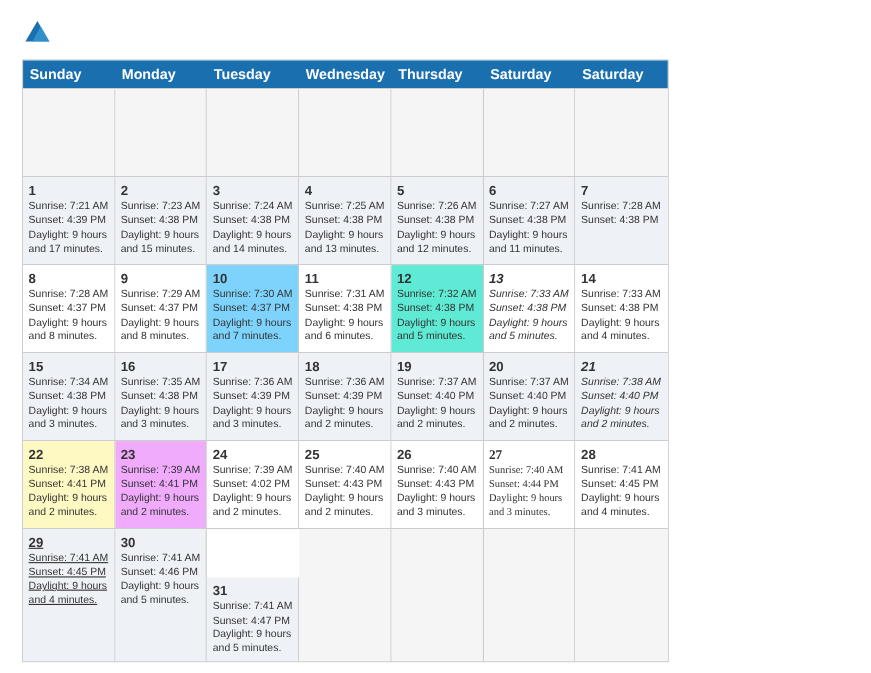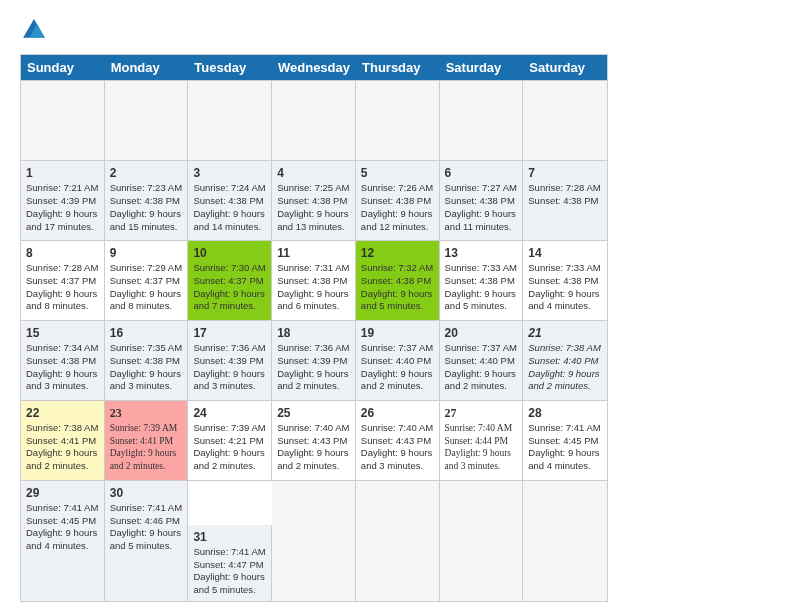--- a/index.html
+++ b/index.html
@@ -156,46 +156,46 @@
           <div class="cal-cell" style="background: rgb(238, 242, 247);"><span class="day-num">2</span><span>Sunrise: 7:23 AM</span><br><span>Sunset: 4:38 PM</span><br><span>Daylight: 9 hours and 15 minutes.</span></div>
           <div class="cal-cell" style="background: rgb(238, 242, 247);"><span class="day-num">3</span><span>Sunrise: 7:24 AM</span><br><span>Sunset: 4:38 PM</span><br><span>Daylight: 9 hours and 14 minutes.</span></div>
           <div class="cal-cell" style="background: rgb(238, 242, 247);"><span class="day-num">4</span><span>Sunrise: 7:25 AM</span><br><span>Sunset: 4:38 PM</span><br><span>Daylight: 9 hours and 13 minutes.</span></div>
           <div class="cal-cell" style="background: rgb(238, 242, 247);"><span class="day-num">5</span><span>Sunrise: 7:26 AM</span><br><span>Sunset: 4:38 PM</span><br><span>Daylight: 9 hours and 12 minutes.</span></div>
           <div class="cal-cell" style="background: rgb(238, 242, 247);"><span class="day-num">6</span><span>Sunrise: 7:27 AM</span><br><span>Sunset: 4:38 PM</span><br><span>Daylight: 9 hours and 11 minutes.</span></div>
           <div class="cal-cell" style="background: rgb(238, 242, 247);"><span class="day-num">7</span><span>Sunrise: 7:28 AM</span><br><span>Sunset: 4:38 PM</span><br></div>
         </div>
         <div class="cal-week">
           <div class="cal-cell" style="background: rgb(255, 255, 255);"><span class="day-num">8</span><span>Sunrise: 7:28 AM</span><br><span>Sunset: 4:37 PM</span><br><span>Daylight: 9 hours and 8 minutes.</span></div>
           <div class="cal-cell" style="background: rgb(255, 255, 255);"><span class="day-num">9</span><span>Sunrise: 7:29 AM</span><br><span>Sunset: 4:37 PM</span><br><span>Daylight: 9 hours and 8 minutes.</span></div>
-          <div class="cal-cell" style="background: #84cc16;"><span class="day-num">10</span><span>Sunrise: 7:30 AM</span><br><span>Sunset: 4:37 PM</span><br><span>Daylight: 9 hours and 7 minutes.</span></div>
+          <div class="cal-cell" style="background: #7dd3fc;"><span class="day-num">10</span><span>Sunrise: 7:30 AM</span><br><span>Sunset: 4:37 PM</span><br><span>Daylight: 9 hours and 7 minutes.</span></div>
           <div class="cal-cell" style="background: rgb(255, 255, 255);"><span class="day-num">11</span><span>Sunrise: 7:31 AM</span><br><span>Sunset: 4:38 PM</span><br><span>Daylight: 9 hours and 6 minutes.</span></div>
-          <div class="cal-cell" style="background: #84cc16;"><span class="day-num">12</span><span>Sunrise: 7:32 AM</span><br><span>Sunset: 4:38 PM</span><br><span>Daylight: 9 hours and 5 minutes.</span></div>
-          <div class="cal-cell" style="background: rgb(255, 255, 255);"><span class="day-num">13</span><span>Sunrise: 7:33 AM</span><br><span>Sunset: 4:38 PM</span><br><span>Daylight: 9 hours and 5 minutes.</span></div>
+          <div class="cal-cell" style="background: #5eead4;"><span class="day-num">12</span><span>Sunrise: 7:32 AM</span><br><span>Sunset: 4:38 PM</span><br><span>Daylight: 9 hours and 5 minutes.</span></div>
+          <div class="cal-cell" style="background: rgb(255, 255, 255); font-style: italic;"><span class="day-num">13</span><span>Sunrise: 7:33 AM</span><br><span>Sunset: 4:38 PM</span><br><span>Daylight: 9 hours and 5 minutes.</span></div>
           <div class="cal-cell" style="background: rgb(255, 255, 255);"><span class="day-num">14</span><span>Sunrise: 7:33 AM</span><br><span>Sunset: 4:38 PM</span><br><span>Daylight: 9 hours and 4 minutes.</span></div>
         </div>
         <div class="cal-week">
           <div class="cal-cell" style="background: rgb(238, 242, 247);"><span class="day-num">15</span><span>Sunrise: 7:34 AM</span><br><span>Sunset: 4:38 PM</span><br><span>Daylight: 9 hours and 3 minutes.</span></div>
           <div class="cal-cell" style="background: rgb(238, 242, 247);"><span class="day-num">16</span><span>Sunrise: 7:35 AM</span><br><span>Sunset: 4:38 PM</span><br><span>Daylight: 9 hours and 3 minutes.</span></div>
           <div class="cal-cell" style="background: rgb(238, 242, 247);"><span class="day-num">17</span><span>Sunrise: 7:36 AM</span><br><span>Sunset: 4:39 PM</span><br><span>Daylight: 9 hours and 3 minutes.</span></div>
           <div class="cal-cell" style="background: rgb(238, 242, 247);"><span class="day-num">18</span><span>Sunrise: 7:36 AM</span><br><span>Sunset: 4:39 PM</span><br><span>Daylight: 9 hours and 2 minutes.</span></div>
           <div class="cal-cell" style="background: rgb(238, 242, 247);"><span class="day-num">19</span><span>Sunrise: 7:37 AM</span><br><span>Sunset: 4:40 PM</span><br><span>Daylight: 9 hours and 2 minutes.</span></div>
           <div class="cal-cell" style="background: rgb(238, 242, 247);"><span class="day-num">20</span><span>Sunrise: 7:37 AM</span><br><span>Sunset: 4:40 PM</span><br><span>Daylight: 9 hours and 2 minutes.</span></div>
           <div class="cal-cell" style="background: rgb(238, 242, 247); font-style: italic;"><span class="day-num">21</span><span>Sunrise: 7:38 AM</span><br><span>Sunset: 4:40 PM</span><br><span>Daylight: 9 hours and 2 minutes.</span></div>
         </div>
         <div class="cal-week">
           <div class="cal-cell" style="background: #fef9c3;"><span class="day-num">22</span><span>Sunrise: 7:38 AM</span><br><span>Sunset: 4:41 PM</span><br><span>Daylight: 9 hours and 2 minutes.</span></div>
-          <div class="cal-cell" style="background: #fca5a5; font-family: Liberation Serif, serif;"><span class="day-num">23</span><span>Sunrise: 7:39 AM</span><br><span>Sunset: 4:41 PM</span><br><span>Daylight: 9 hours and 2 minutes.</span></div>
-          <div class="cal-cell" style="background: rgb(255, 255, 255);"><span class="day-num">24</span><span>Sunrise: 7:39 AM</span><br><span>Sunset: 4:21 PM</span><br><span>Daylight: 9 hours and 2 minutes.</span></div>
+          <div class="cal-cell" style="background: #f0abfc;"><span class="day-num">23</span><span>Sunrise: 7:39 AM</span><br><span>Sunset: 4:41 PM</span><br><span>Daylight: 9 hours and 2 minutes.</span></div>
+          <div class="cal-cell" style="background: rgb(255, 255, 255);"><span class="day-num">24</span><span>Sunrise: 7:39 AM</span><br><span>Sunset: 4:02 PM</span><br><span>Daylight: 9 hours and 2 minutes.</span></div>
           <div class="cal-cell" style="background: rgb(255, 255, 255);"><span class="day-num">25</span><span>Sunrise: 7:40 AM</span><br><span>Sunset: 4:43 PM</span><br><span>Daylight: 9 hours and 2 minutes.</span></div>
           <div class="cal-cell" style="background: rgb(255, 255, 255);"><span class="day-num">26</span><span>Sunrise: 7:40 AM</span><br><span>Sunset: 4:43 PM</span><br><span>Daylight: 9 hours and 3 minutes.</span></div>
           <div class="cal-cell" style="background: rgb(255, 255, 255); font-family: Liberation Serif, serif;"><span class="day-num">27</span><span>Sunrise: 7:40 AM</span><br><span>Sunset: 4:44 PM</span><br><span>Daylight: 9 hours and 3 minutes.</span></div>
           <div class="cal-cell" style="background: rgb(255, 255, 255);"><span class="day-num">28</span><span>Sunrise: 7:41 AM</span><br><span>Sunset: 4:45 PM</span><br><span>Daylight: 9 hours and 4 minutes.</span></div>
         </div>
         <div class="cal-week">
-          <div class="cal-cell" style="background: rgb(238, 242, 247);"><span class="day-num">29</span><span>Sunrise: 7:41 AM</span><br><span>Sunset: 4:45 PM</span><br><span>Daylight: 9 hours and 4 minutes.</span></div>
+          <div class="cal-cell" style="background: rgb(238, 242, 247); text-decoration: underline;"><span class="day-num">29</span><span>Sunrise: 7:41 AM</span><br><span>Sunset: 4:45 PM</span><br><span>Daylight: 9 hours and 4 minutes.</span></div>
           <div class="cal-cell" style="background: rgb(238, 242, 247);"><span class="day-num">30</span><span>Sunrise: 7:41 AM</span><br><span>Sunset: 4:46 PM</span><br><span>Daylight: 9 hours and 5 minutes.</span></div>
           <div class="cal-cell" style="background: rgb(238, 242, 247); margin-top: 44px;"><span class="day-num">31</span><span>Sunrise: 7:41 AM</span><br><span>Sunset: 4:47 PM</span><br><span>Daylight: 9 hours and 5 minutes.</span></div>
           <div class="cal-cell empty"></div>
           <div class="cal-cell empty"></div>
           <div class="cal-cell empty"></div>
           <div class="cal-cell empty"></div>
         </div>
       </div>
   </div>
 </div>

